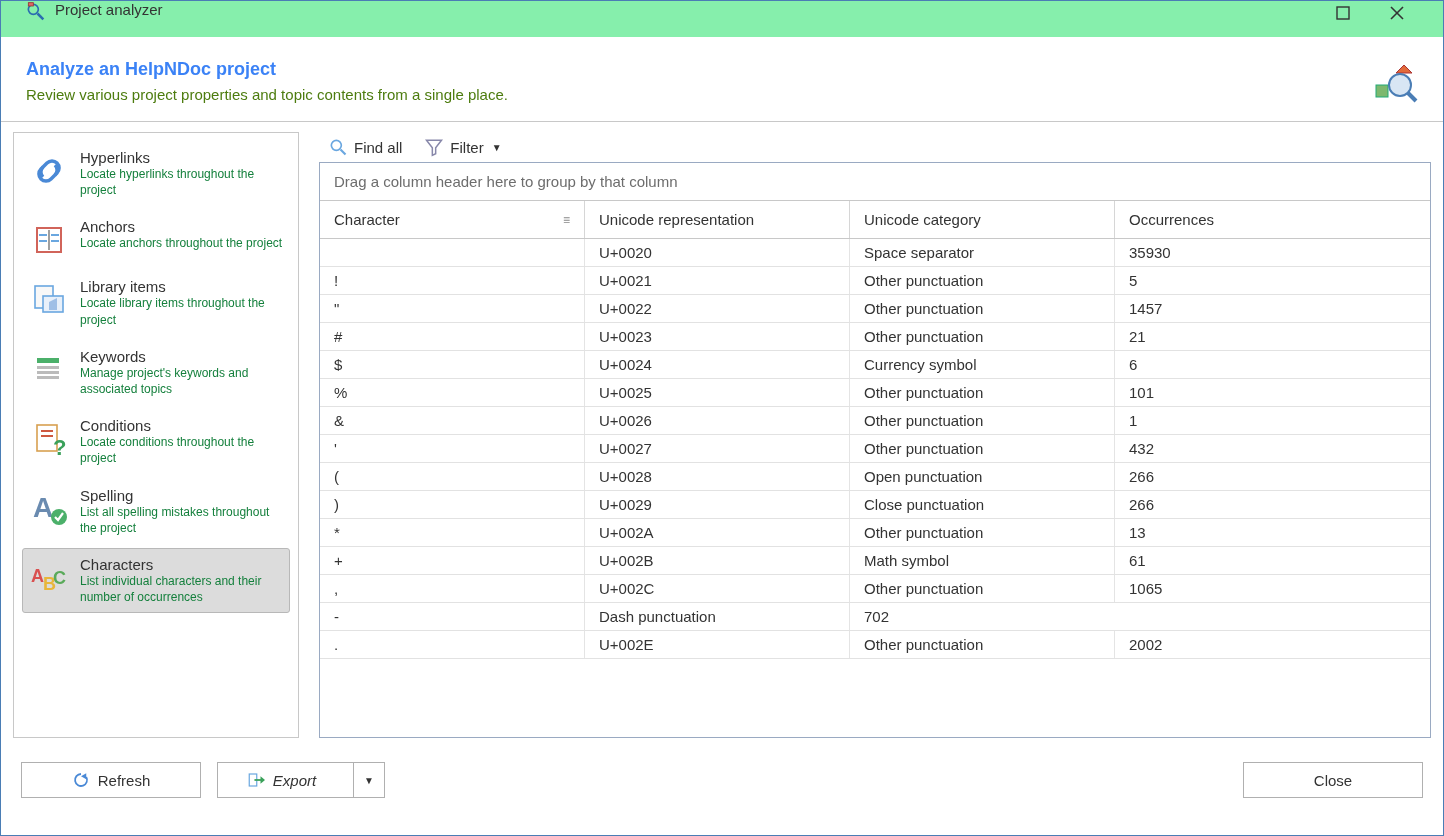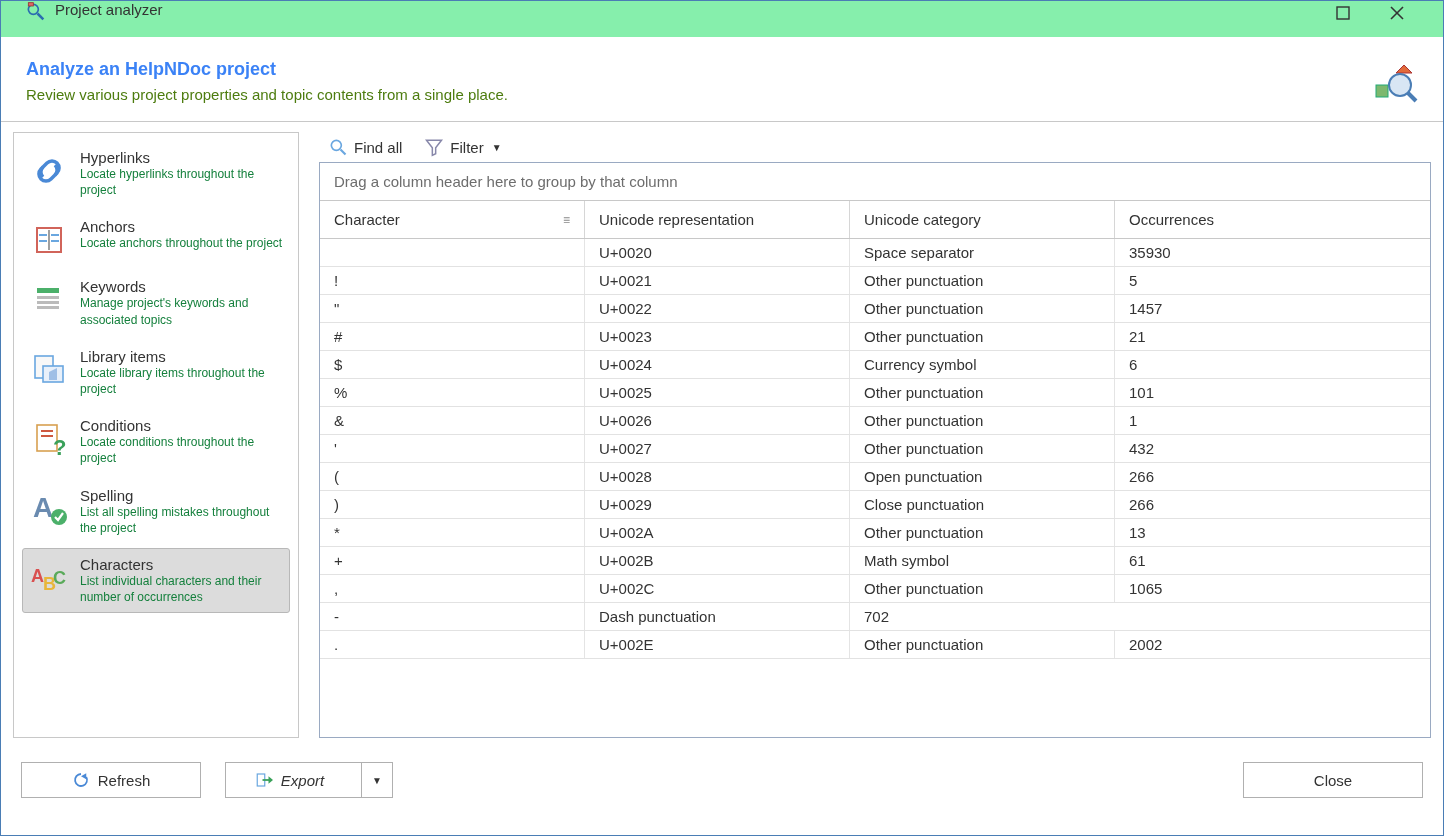--- a/index.html
+++ b/index.html
@@ -170,21 +170,21 @@
   border-right: 1px solid #e4e4e4;
   white-space: nowrap;
   overflow: hidden;
 }
 .grid-row .gc:last-child { border-right: none; }
 .footer {
   height: 60px;
   display: flex;
   align-items: center;
   padding: 0 20px;
-  gap: 24px;
+  gap: 16px;
 }
 .btn {
   height: 36px;
   border: 1px solid #b0b0b0;
   background: #fff;
   display: flex;
   align-items: center;
   justify-content: center;
   gap: 8px;
   font-size: 15px;
@@ -281,43 +281,43 @@
       </span>
       <div class="sb-text">
         <div class="sb-title">Anchors</div>
         <div class="sb-desc">Locate anchors throughout the project</div>
       </div>
     </div>
 
     <div class="sidebar-item">
       <span class="sb-icon">
         <svg width="36" height="36" viewBox="0 0 36 36">
+            <rect x="4" y="4" width="18" height="22" fill="#f8f8f8" stroke="#6aa7e0" stroke-width="1.6"></rect>
+            <rect x="12" y="14" width="20" height="16" fill="#e8f0fa" stroke="#6aa7e0" stroke-width="1.6"></rect>
+            <polygon points="18,20 26,16 26,28 18,28" fill="#9fbfe6"></polygon>
+          </svg>
+      </span>
+      <div class="sb-text">
+        <div class="sb-title">Library items</div>
+        <div class="sb-desc">Locate library items throughout the project</div>
+      </div>
+    </div>
+
+    <div class="sidebar-item">
+      <span class="sb-icon">
+        <svg width="36" height="36" viewBox="0 0 36 36">
             <rect x="6" y="6" width="22" height="5" fill="#4bb06a"></rect>
             <rect x="6" y="14" width="22" height="3" fill="#bbb"></rect>
             <rect x="6" y="19" width="22" height="3" fill="#bbb"></rect>
             <rect x="6" y="24" width="22" height="3" fill="#bbb"></rect>
           </svg>
       </span>
       <div class="sb-text">
         <div class="sb-title">Keywords</div>
         <div class="sb-desc">Manage project's keywords and associated topics</div>
-      </div>
-    </div>
-
-    <div class="sidebar-item">
-      <span class="sb-icon">
-        <svg width="36" height="36" viewBox="0 0 36 36">
-            <rect x="4" y="4" width="18" height="22" fill="#f8f8f8" stroke="#6aa7e0" stroke-width="1.6"></rect>
-            <rect x="12" y="14" width="20" height="16" fill="#e8f0fa" stroke="#6aa7e0" stroke-width="1.6"></rect>
-            <polygon points="18,20 26,16 26,28 18,28" fill="#9fbfe6"></polygon>
-          </svg>
-      </span>
-      <div class="sb-text">
-        <div class="sb-title">Library items</div>
-        <div class="sb-desc">Locate library items throughout the project</div>
       </div>
     </div>
 
     <div class="sidebar-item">
       <span class="sb-icon">
         <svg width="36" height="36" viewBox="0 0 36 36">
             <rect x="6" y="4" width="20" height="26" fill="#fff" stroke="#d8a050" stroke-width="1.6"></rect>
             <line x1="10" y1="10" x2="22" y2="10" stroke="#ce5940" stroke-width="2"></line>
             <line x1="10" y1="15" x2="22" y2="15" stroke="#ce5940" stroke-width="2"></line>
             <text x="22" y="34" font-size="22" font-weight="bold" fill="#3aa15a">?</text>

